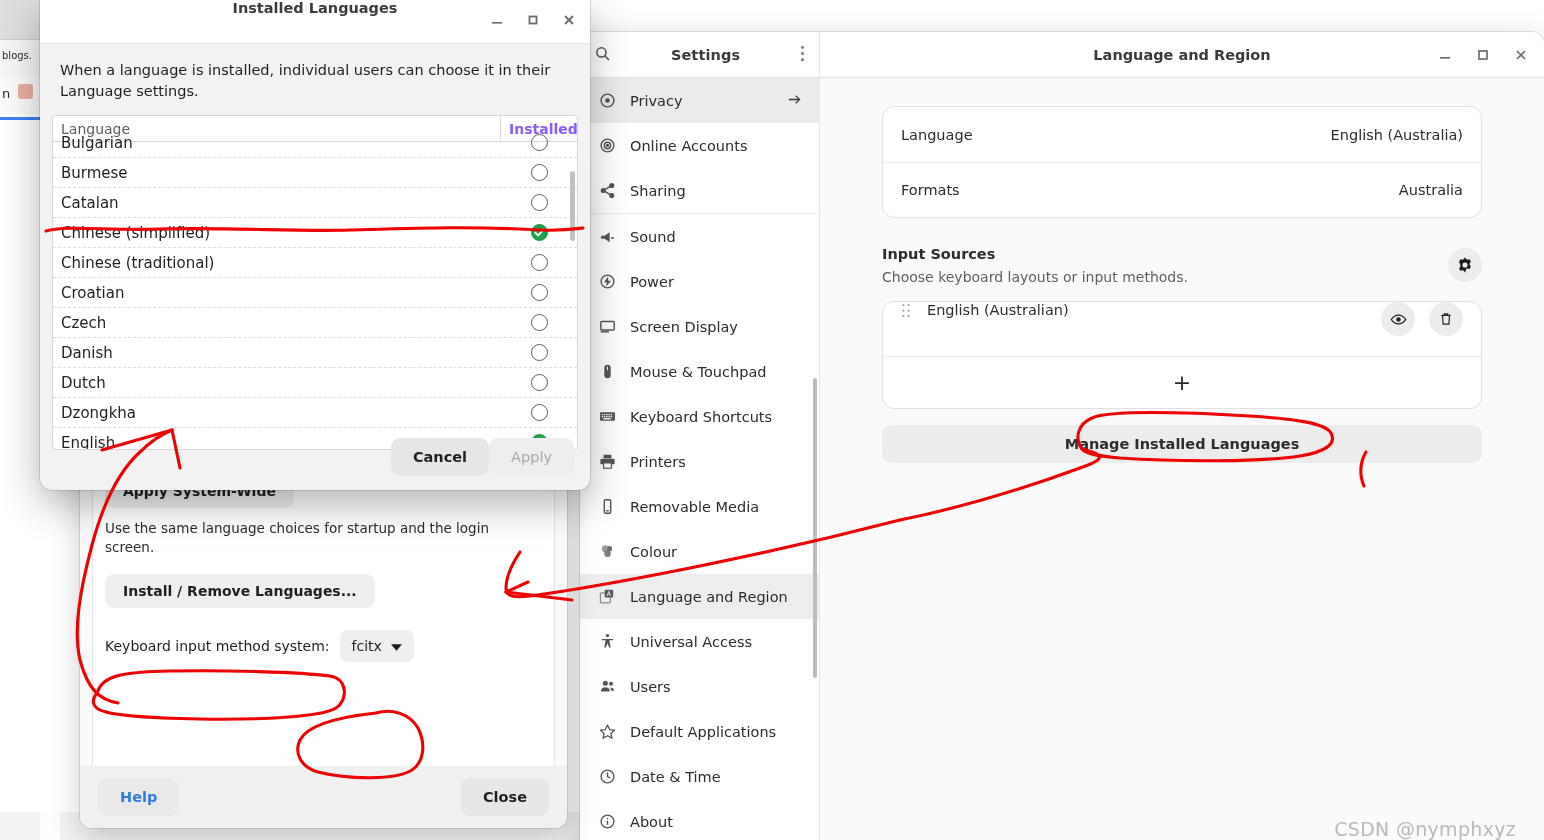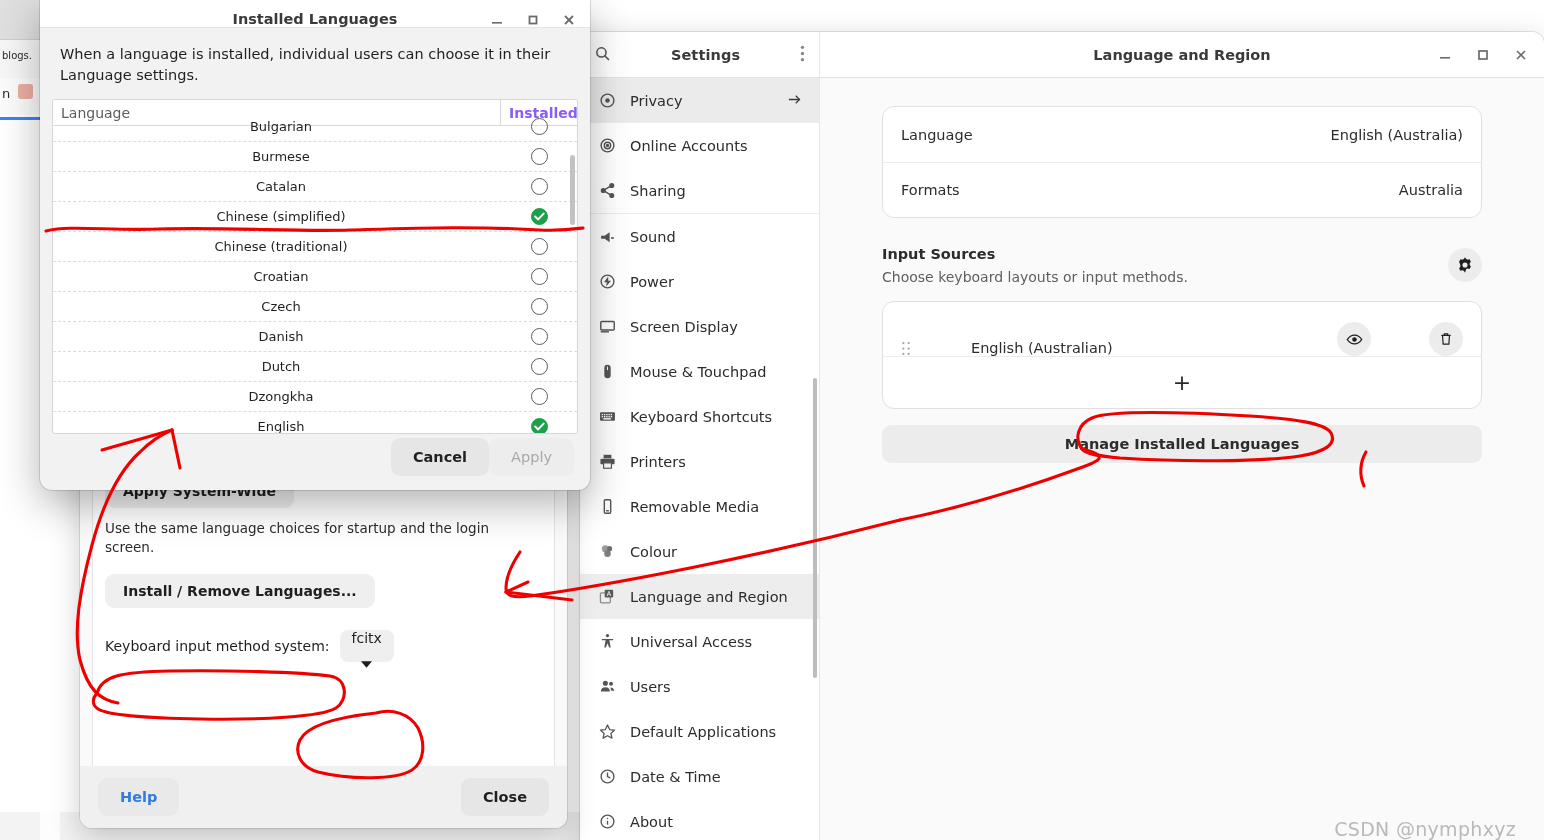--- a/index.html
+++ b/index.html
@@ -90,21 +90,21 @@
   .card-row .val { color:#2c2c2c; }
 
   .sect-head { margin-top: 28px; display:flex; align-items:flex-start; justify-content:space-between;}
   .sect-title { font-size:14.5px; font-weight:700; color:#2c2c2c; }
   .sect-sub { font-size:14px; color:#5e5e5e; margin-top:7px;}
   .gear-btn {
     width:34px; height:34px; border-radius:50%; background:#ececec;
     display:flex; align-items:center; justify-content:center; color:#2c2c2c; margin-top:2px;
   }
   .src-card { margin-top: 16px; }
-  .src-row { display:flex; align-items:flex-end; height:54px; padding: 0 18px; gap: 44px; }
+  .src-row { display:flex; align-items:flex-start; height:54px; padding: 0 18px; }
   .grip { width:12px; height:16px; display:flex; align-items:center; color:#9a9a9a; margin-right:14px;}
   .src-name { flex:1; font-size:14.5px; color:#2c2c2c;}
   .rbtn {
     width:34px; height:34px; border-radius:50%; background:#ececec;
     display:flex; align-items:center; justify-content:center; color:#2b2b2b; margin-left:14px;
   }
   .add-row { border-top:1px solid #ececec; height:52px; display:flex; align-items:center; justify-content:center;}
   .plus { font-size:22px; color:#2b2b2b; line-height:1; font-weight:500;}
   .manage-btn {
     margin-top:16px; height:38px; border-radius:9px; background:#ececec;
@@ -132,51 +132,51 @@
   .ls-note-s { font-size:13.5px; color:#2c2c2c; margin-top:3px;}
   .ls-btn {
     display:inline-flex; align-items:center; justify-content:center;
     height:34px; padding:0 18px; border-radius:9px; background:#efefef;
     font-size:14px; font-weight:700; color:#1f1f1f;
   }
   .ls-help-desc { font-size:13.5px; color:#2c2c2c; }
   .ls-kbd-label { font-size:14px; color:#1f1f1f;text-align:right; }
   .ls-combo {
     display:inline-flex; align-items:center; gap:9px; height:32px; padding:0 12px;
-    background:#efefef; border-radius:8px; font-size:14px; color:#1f1f1f;flex-direction:column;
+    background:#efefef; border-radius:8px; font-size:14px; color:#1f1f1f;
   }
   .ls-footer { position:absolute; left:0; bottom:0; width:487px; height:62px;
     background:#f0f0f0; display:flex; align-items:center; justify-content:space-between; padding:0 18px;}
   .ls-foot-btn { height:38px; padding:0 22px; border-radius:9px; background:#e6e6e6;
     display:flex; align-items:center; font-size:14.5px; font-weight:700; color:#1f1f1f;}
   .ls-foot-btn.help { background:#e9e9e9; color:#2f7be0; }
 
   
   .dlg {
     position:absolute; left:40px; top:0px; width:550px; height:490px;
     background:#f2f2f2; border-bottom-left-radius:12px; border-bottom-right-radius:12px;
     box-shadow: 0 0 0 1px rgba(0,0,0,.12), 0 14px 40px rgba(0,0,0,.30);
     overflow:hidden;
   }
-  .dlg-hb { height:28px; background:#ffffff; border-bottom:1px solid #e4e4e4;
-    display:flex; align-items:flex-end; position:relative;}
+  .dlg-hb { height:44px; background:#ffffff; border-bottom:1px solid #e4e4e4;
+    display:flex; align-items:flex-start; position:relative;}
   .dlg-hb .t { flex:1; text-align:center; font-size:14.5px; font-weight:700; color:#3a3a3a;}
   .dlg-ctrls { position:absolute; right:12px; top:0; height:40px; display:flex; align-items:center; gap:18px;}
   .dlg-desc { padding: 16px 20px 14px 20px; font-size:14.5px; color:#1f1f1f; line-height:1.42;}
   .tbl {
     margin: 0 12px; background:#ffffff; border:1px solid #d6d6d6; border-radius:3px;
     height:335px; position:relative; overflow:hidden;
   }
   .tbl-head { display:flex; height:26px; background:#ffffff; border-bottom:1px solid #d9d9d9; }
   .th-lang { flex:1; display:flex; align-items:center; padding-left:8px; font-size:14px; color:#5c5c5c;
     border-right:1px solid #d9d9d9;}
   .th-inst { width:76px; display:flex; align-items:center; padding-left:8px; font-size:14px; color:#8b5cf6;font-weight:bold;}
   .tbl-rows { position:relative; }
   .trow { display:flex; align-items:center; height:30px; border-bottom:1px dashed #dcdcdc; }
-  .trow .name { flex:1; padding-left:8px; font-size:13px; color:#1f1f1f; white-space:nowrap;text-align:center;}
+  .trow .name { flex:1; padding-left:8px; font-size:15px; color:#1f1f1f; white-space:nowrap;}
   .trow .chk { width:76px; display:flex; align-items:center; justify-content:center; }
   .circ { width:17px; height:17px; border-radius:50%; border:1.6px solid #5c5c5c; }
   .circ.on { background:#1ea04a; border-color:#1ea04a; display:flex; align-items:center; justify-content:center;}
   .tbl-scroll { position:absolute; right:2px; top:55px; width:5px; height:70px; background:#c2c2c2; border-radius:3px;}
   .dlg-actions { position:absolute; right:16px; bottom:14px; display:flex; }
   .dbtn { height:38px; padding:0 22px; border-radius:9px; background:#e6e6e6; display:flex;
     align-items:center; font-size:14.5px; font-weight:700; color:#1f1f1f;}
   .dbtn.disabled { color:#a9a9a9; background:#ededed; font-weight:400;}
 
   

